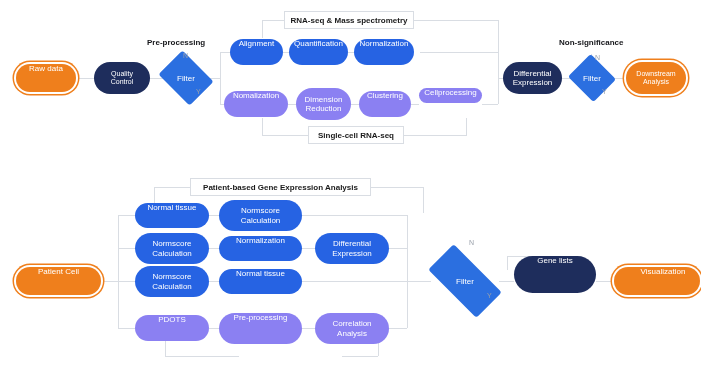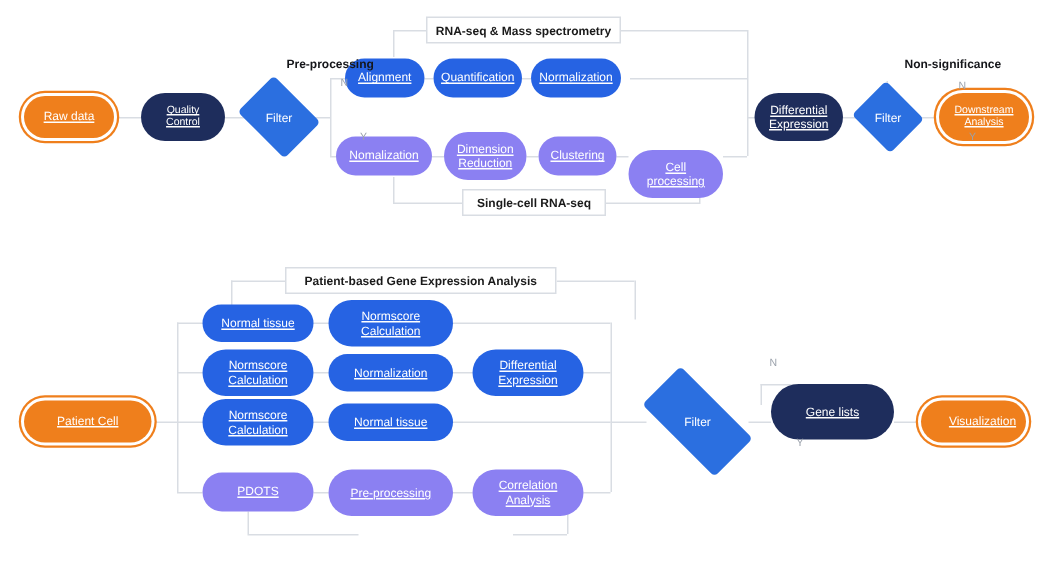--- a/index.html
+++ b/index.html
@@ -14,27 +14,26 @@
   }
 
   
   .ln{position:absolute;background:#d9dde3;}
   .lnh{height:1px;}
   .lnv{width:1px;}
 
   
   .node{
     position:absolute;
-    display:flex;align-items:center;justify-content:center;
+    display:flex;justify-content:center;
     text-align:center;
     color:#ffffff;
     line-height:1.15;
     box-sizing:border-box;
     z-index:3;
-    text-decoration:underline;
     -webkit-font-smoothing:antialiased;
   }
   .pill{border-radius:999px;}
 
   .blue{background:#2663e3;}
   .purple{background:#8b80f2;}
   .navy{background:#1e2d5c;}
 
   
   .term{
@@ -71,21 +70,20 @@
     box-sizing:border-box;
     white-space:nowrap;
   }
 
   
   .tag{
     position:absolute;
     color:#9aa1ab;
     z-index:5;
     white-space:nowrap;
-    margin-left:44px;
   }
   .tag.dark{color:#15161a;font-weight:bold;}
 
   .f7{font-size:7px;}
   .f8{font-size:8px;}
 </style>
 </head>
 <body>
 
 <div id="canvas">
@@ -154,21 +152,21 @@
   <div class="node pill purple f8" style="left:224px; top:91px; width:64px; height:26px;">
     <span>Nomalization</span>
   </div>
   <div class="node pill purple f8" style="left:296px; top:88px; width:55px; height:32px;flex-direction:column;">
     <span>Dimension</span>
     <span>Reduction</span>
   </div>
   <div class="node pill purple f8" style="left:359px; top:91px; width:52px; height:26px;">
     <span>Clustering</span>
   </div>
-  <div class="node pill purple f8" style="left:419px; top:100px; width:63px; height:32px;flex-direction:column;">
+  <div class="node pill purple f8" style="left:419px; top:88px; width:63px; height:15px;">
     <span>Cell</span>
     <span>processing</span>
   </div>
 
   <div class="caption f8" style="left:284px; top:11px; width:130px; height:18px;">RNA-seq &amp; Mass spectrometry</div>
   <div class="caption f8" style="left:308px; top:126px; width:96px; height:18px;">Single-cell RNA-seq</div>
 
   <div class="node pill navy f8" style="left:503px; top:62px; width:59px; height:32px;flex-direction:column;">
     <span>Differential</span>
     <span>Expression</span>
@@ -278,17 +276,17 @@
     <div class="dlabel f8">Filter</div>
   </div>
   <div class="tag f7" style="left:469px; top:239px;">N</div>
   <div class="tag f7" style="left:487px; top:292px;">Y</div>
 
 
   <div class="node pill navy f8" style="left:514px; top:256px; width:82px; height:37px;">
     <span>Gene lists</span>
   </div>
 
-  <div class="node term f8" style="left:614px; top:267px; width:70px; height:28px;padding-left:12px;">
+  <div class="node term f8" style="left:614px; top:267px; width:86px; height:28px;padding-left:12px;">
     <span>Visualization</span>
   </div>
 
 </div>
 
 </body></html>

